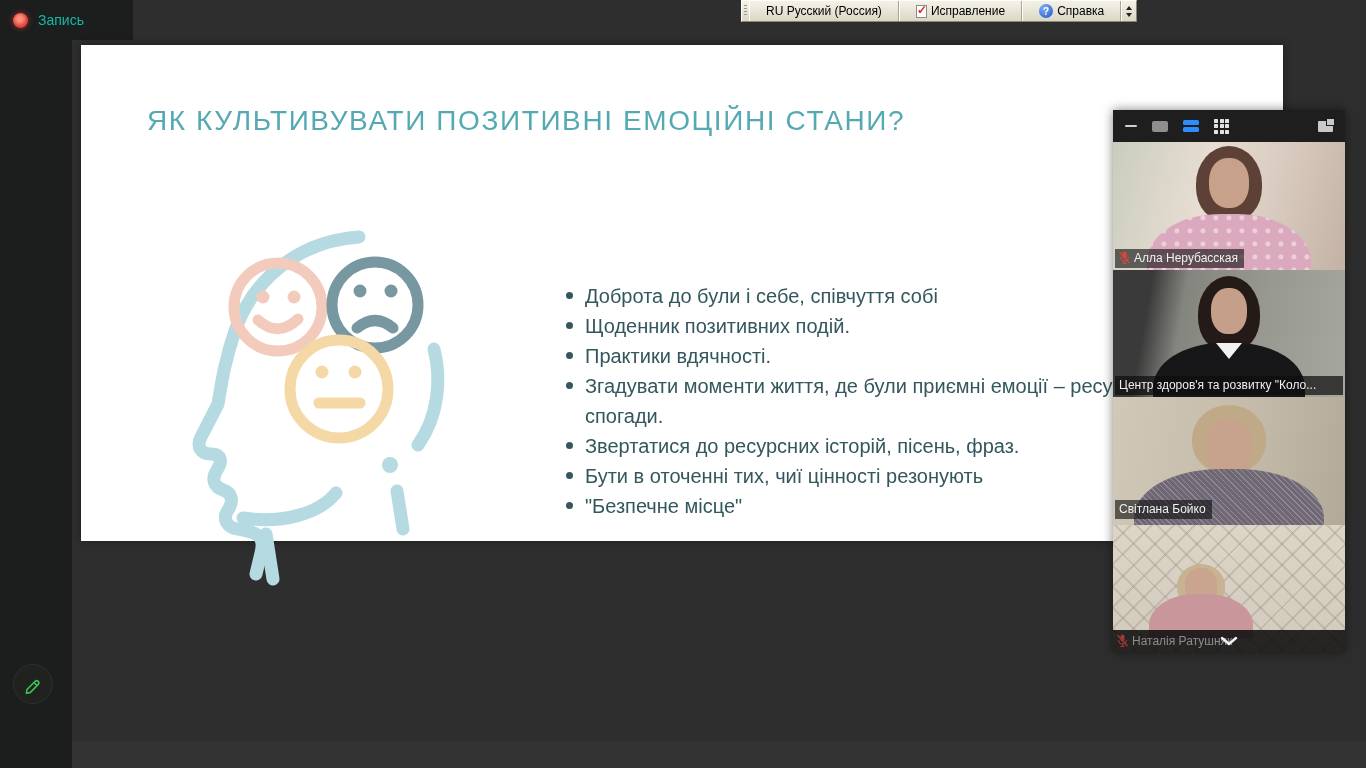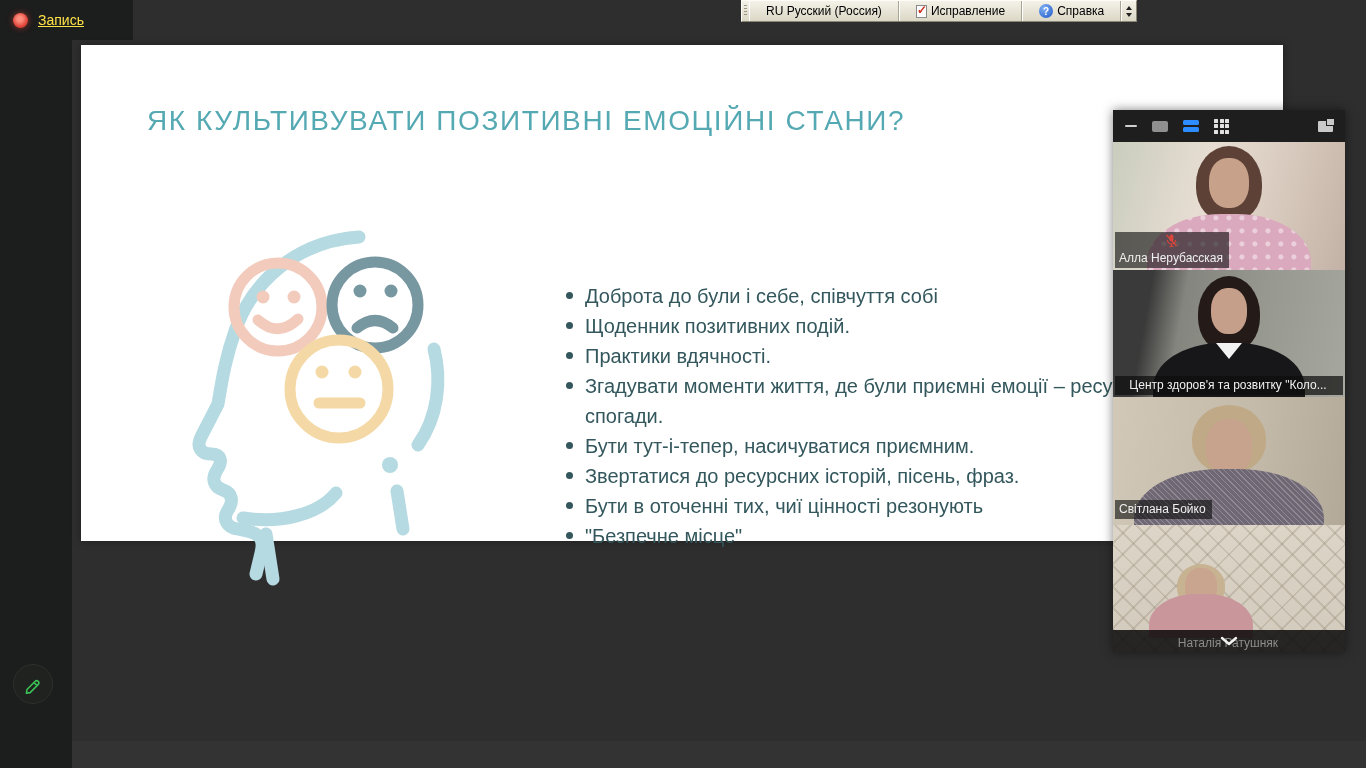--- a/index.html
+++ b/index.html
@@ -9,21 +9,21 @@
   
   .left-col { position:absolute; left:0; top:0; width:72px; height:768px; background:#1c1d1d; }
   .bottom-bar { position:absolute; left:72px; bottom:0; width:1294px; height:27px; background:#333334; }
 
   
   .rec-chip { position:absolute; left:0; top:0; width:133px; height:40px; background:#1c1d1d;
               display:flex; align-items:center; gap:10px; padding-left:13px; }
   .rec-dot { width:15px; height:15px; border-radius:50%;
              background:radial-gradient(circle at 45% 40%, #ff8d7e 0 20%, #e1473c 60%, #a82c24 100%);
              box-shadow:0 0 6px rgba(255,70,60,.55); }
-  .rec-label { color:#fde047; font-size:14px;text-decoration:underline; }
+  .rec-label { color:#14b8a6; font-size:14px; }
 
   
   .langbar { position:absolute; left:741px; top:0; height:22px; display:flex; align-items:stretch;
              background:linear-gradient(#f4f2e8,#dbd7c6);
              border:1px solid #8a8777; border-top-color:#fdfcf7; border-left-color:#fdfcf7;
              font-size:12px; color:#000; }
   .lb-grip { width:6px; background:repeating-linear-gradient(#9a9685 0 1px, transparent 1px 3px);
              margin:4px 2px; width:3px; }
   .lb-seg { display:flex; align-items:center; gap:4px; padding:0 16px; border-left:1px solid #fff; 
             border-right:1px solid #a9a593; cursor:default; white-space:nowrap; }
@@ -102,21 +102,21 @@
   
   .t4 .wall { background:repeating-linear-gradient(45deg, rgba(150,138,118,.30) 0 2px, transparent 2px 15px),
               repeating-linear-gradient(-45deg, rgba(150,138,118,.30) 0 2px, transparent 2px 15px),
               linear-gradient(#dcd5c8,#d2cabc); }
   .t4 .hair { left:38%; bottom:44px; width:48px; height:44px; margin-left:-24px; background:#c7b292; }
   .t4 .face { left:38%; bottom:46px; width:32px; height:38px; margin-left:-16px; background:#c9a48e; }
   .t4 .torso { left:38%; bottom:14px; width:104px; height:44px; margin-left:-52px; background:#c9969c; }
 
   .nlabel { position:absolute; display:flex; align-items:center; gap:4px;
             background:rgba(16,16,16,.62); color:#f0f0f0; font-size:12px;
-            padding:2px 6px 3px 4px; max-width:100%; white-space:nowrap; overflow:hidden;flex-direction:column; }
+            padding:2px 6px 3px 4px; max-width:100%; white-space:nowrap; overflow:hidden; }
   .t1 .nlabel { left:2px; bottom:2px; }
   .t2 .nlabel { left:2px; right:2px; bottom:2px; background:rgba(14,14,14,.72); }
   .t3 .nlabel { left:2px; bottom:6px; }
   .t4 .nlabel { left:0; right:0; bottom:0; height:22px; background:rgba(8,8,8,.85); color:#8d8d8d; }
 
   .chevron-btn { position:absolute; left:50%; bottom:3px; transform:translateX(-50%); width:22px; height:16px;
                  display:flex; align-items:center; justify-content:center; z-index:3; }
 </style>
 </head>
 <body>
@@ -159,21 +159,20 @@
         <circle cx="174" cy="155" r="6.5" fill="#f4d9a6"></circle>
       <path d="M138 186 L 179 186" fill="none" stroke="#f4d9a6" stroke-width="11" stroke-linecap="round"></path>
     </g>
   </svg>
 
   <ul class="bullets">
     <li>Доброта до були і себе, співчуття собі</li>
     <li>Щоденник позитивних подій.</li>
     <li>Практики вдячності.</li>
     <li>Згадувати моменти життя, де були приємні емоції – ресурсні спогади.</li>
-    <li>Бути тут-і-тепер, насичуватися приємним.</li>
     <li>Звертатися до ресурсних історій, пісень, фраз.</li>
     <li>Бути в оточенні тих, чиї цінності резонують</li>
     <li>"Безпечне місце"</li>
   </ul>
 </div>
 
 <div class="langbar">
   <span class="lb-grip"></span>
   <span class="lb-seg">RU Русский (Россия)</span>
   <span class="lb-seg">

